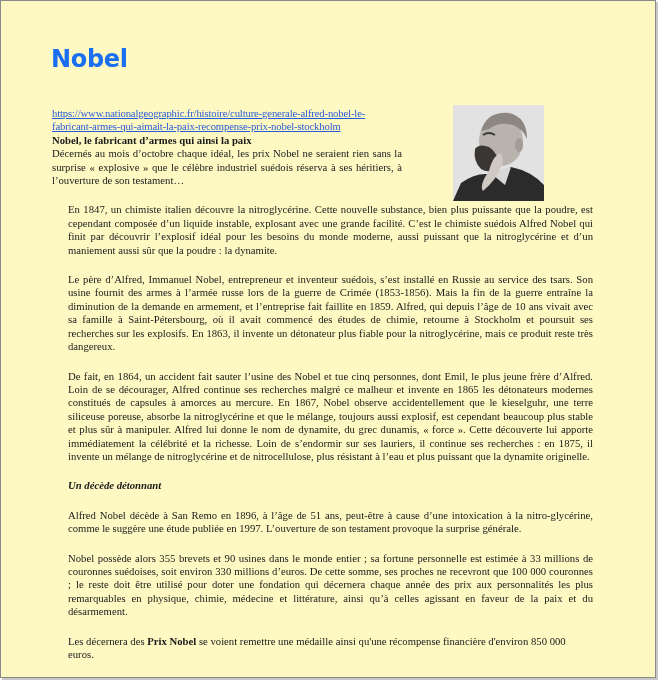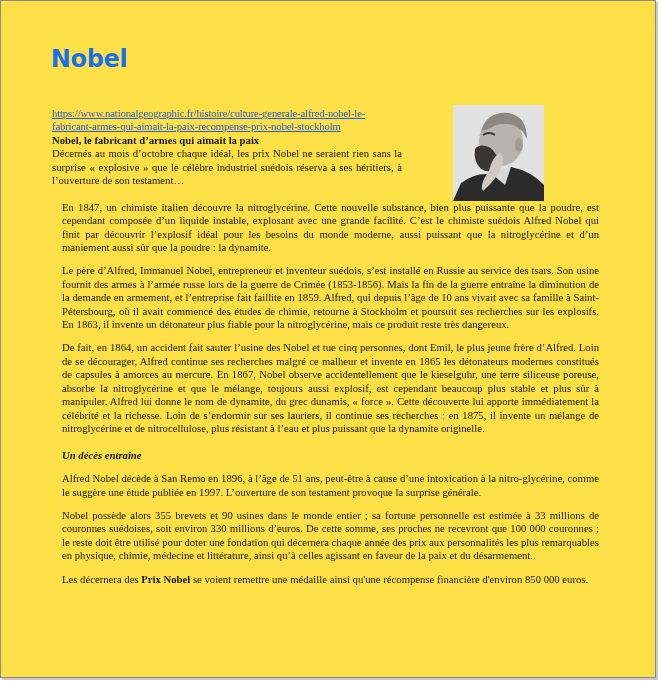--- a/index.html
+++ b/index.html
@@ -1,20 +1,20 @@
 <!DOCTYPE html>
 <html><head>
 <meta charset="utf-8">
 <style>
   html, body { margin: 0; padding: 0; background: #ffffff; }
   body { width: 659px; height: 681px; position: relative; overflow: hidden; }
   .page {
     position: absolute; left: 0; top: 0;
     width: 654px; height: 676px;
-    background: #fde047;
+    background: #fef9c3;
     border: 1px solid #8a8a8a;
     box-shadow: 2px 2px 0 #c8c8c8;
   }
   .title {
     position: absolute; left: 50px; top: 44px;
     font-family: "DejaVu Sans", sans-serif;
     font-weight: bold; font-size: 24px; color: #1a6ef0;
     letter-spacing: -0.3px;
     margin: 0;
   }
@@ -29,21 +29,21 @@
     letter-spacing: -0.15px;
   }
   .intro .lead-title { font-weight: bold; display: block; }
   .intro .lead-text { display: block; text-align: justify; }
   .photo {
     position: absolute; left: 452px; top: 104px; width: 91px; height: 96px;
     background: linear-gradient(135deg, #e8e8e8 0%, #d6d6d6 40%, #bdbdbd 100%);
     overflow: hidden;
   }
   .body-text { margin-top: 13.4px; }
-  .body-text p { margin: 10px; text-align: justify; }
+  .body-text p { margin: 16px; text-align: justify; }
   .sub { font-weight: bold; font-style: italic; margin-top: 13.4px !important; }
   b { font-weight: bold; }
 </style>
 </head>
 <body>
 
 <div class="page">
   <h1 class="title">Nobel</h1>
 
   <div class="photo" title="Portrait noir et blanc d'Alfred Nobel">
@@ -64,28 +64,28 @@
 
       <path d="M30 30 Q36 26 42 30" stroke="#3b3b3b" stroke-width="2" fill="none"></path>
 
       <path d="M36 66 Q40 50 48 48 Q52 56 48 62 Q44 74 30 86 Q26 80 36 66 Z" fill="#cfc9c3"></path>
     </svg>
   </div>
 
   <div class="content">
     <div class="intro">
       <a class="link">https://www.nationalgeographic.fr/histoire/culture-generale-alfred-nobel-le-fabricant-armes-qui-aimait-la-paix-recompense-prix-nobel-stockholm</a>
-      <span class="lead-title">Nobel, le fabricant d’armes qui aimait la paix</span>
+      <span class="lead-title">Nobel, le fabricant d’armes qui ainsi la paix</span>
       <span class="lead-text">Décernés au mois d’octobre chaque idéal, les prix Nobel ne seraient rien sans la surprise « explosive » que le célèbre industriel suédois réserva à ses héritiers, à l’ouverture de son testament…</span>
     </div>
 
     <div class="body-text">
       <p>En 1847, un chimiste italien découvre la nitroglycérine. Cette nouvelle substance, bien plus puissante que la poudre, est cependant composée d’un liquide instable, explosant avec une grande facilité. C’est le chimiste suédois Alfred Nobel qui finit par découvrir l’explosif idéal pour les besoins du monde moderne, aussi puissant que la nitroglycérine et d’un maniement aussi sûr que la poudre : la dynamite.</p>
       <p>Le père d’Alfred, Immanuel Nobel, entrepreneur et inventeur suédois, s’est installé en Russie au service des tsars. Son usine fournit des armes à l’armée russe lors de la guerre de Crimée (1853-1856). Mais la fin de la guerre entraîne la diminution de la demande en armement, et l’entreprise fait faillite en 1859. Alfred, qui depuis l’âge de 10 ans vivait avec sa famille à Saint-Pétersbourg, où il avait commencé des études de chimie, retourne à Stockholm et poursuit ses recherches sur les explosifs. En 1863, il invente un détonateur plus fiable pour la nitroglycérine, mais ce produit reste très dangereux.</p>
       <p>De fait, en 1864, un accident fait sauter l’usine des Nobel et tue cinq personnes, dont Emil, le plus jeune frère d’Alfred. Loin de se décourager, Alfred continue ses recherches malgré ce malheur et invente en 1865 les détonateurs modernes constitués de capsules à amorces au mercure. En 1867, Nobel observe accidentellement que le kieselguhr, une terre siliceuse poreuse, absorbe la nitroglycérine et que le mélange, toujours aussi explosif, est cependant beaucoup plus stable et plus sûr à manipuler. Alfred lui donne le nom de dynamite, du grec dunamis, « force ». Cette découverte lui apporte immédiatement la célébrité et la richesse. Loin de s’endormir sur ses lauriers, il continue ses recherches : en 1875, il invente un mélange de nitroglycérine et de nitrocellulose, plus résistant à l’eau et plus puissant que la dynamite originelle.</p>
 
-      <p class="sub">Un décès entraîne</p>
+      <p class="sub">Un décède détonnant</p>
       <p>Alfred Nobel décède à San Remo en 1896, à l’âge de 51 ans, peut-être à cause d’une intoxication à la nitro-glycérine, comme le suggère une étude publiée en 1997. L’ouverture de son testament provoque la surprise générale.</p>
       <p>Nobel possède alors 355 brevets et 90 usines dans le monde entier ; sa fortune personnelle est estimée à 33 millions de couronnes suédoises, soit environ 330 millions d’euros. De cette somme, ses proches ne recevront que 100 000 couronnes ; le reste doit être utilisé pour doter une fondation qui décernera chaque année des prix aux personnalités les plus remarquables en physique, chimie, médecine et littérature, ainsi qu’à celles agissant en faveur de la paix et du désarmement.</p>
       <p style="text-align:left;"><span>Les décernera des </span><b>Prix Nobel</b><span> se voient remettre une médaille ainsi qu'une récompense financière d'environ 850 000 euros.</span></p>
     </div>
   </div>
 </div>
 
 </body></html>

